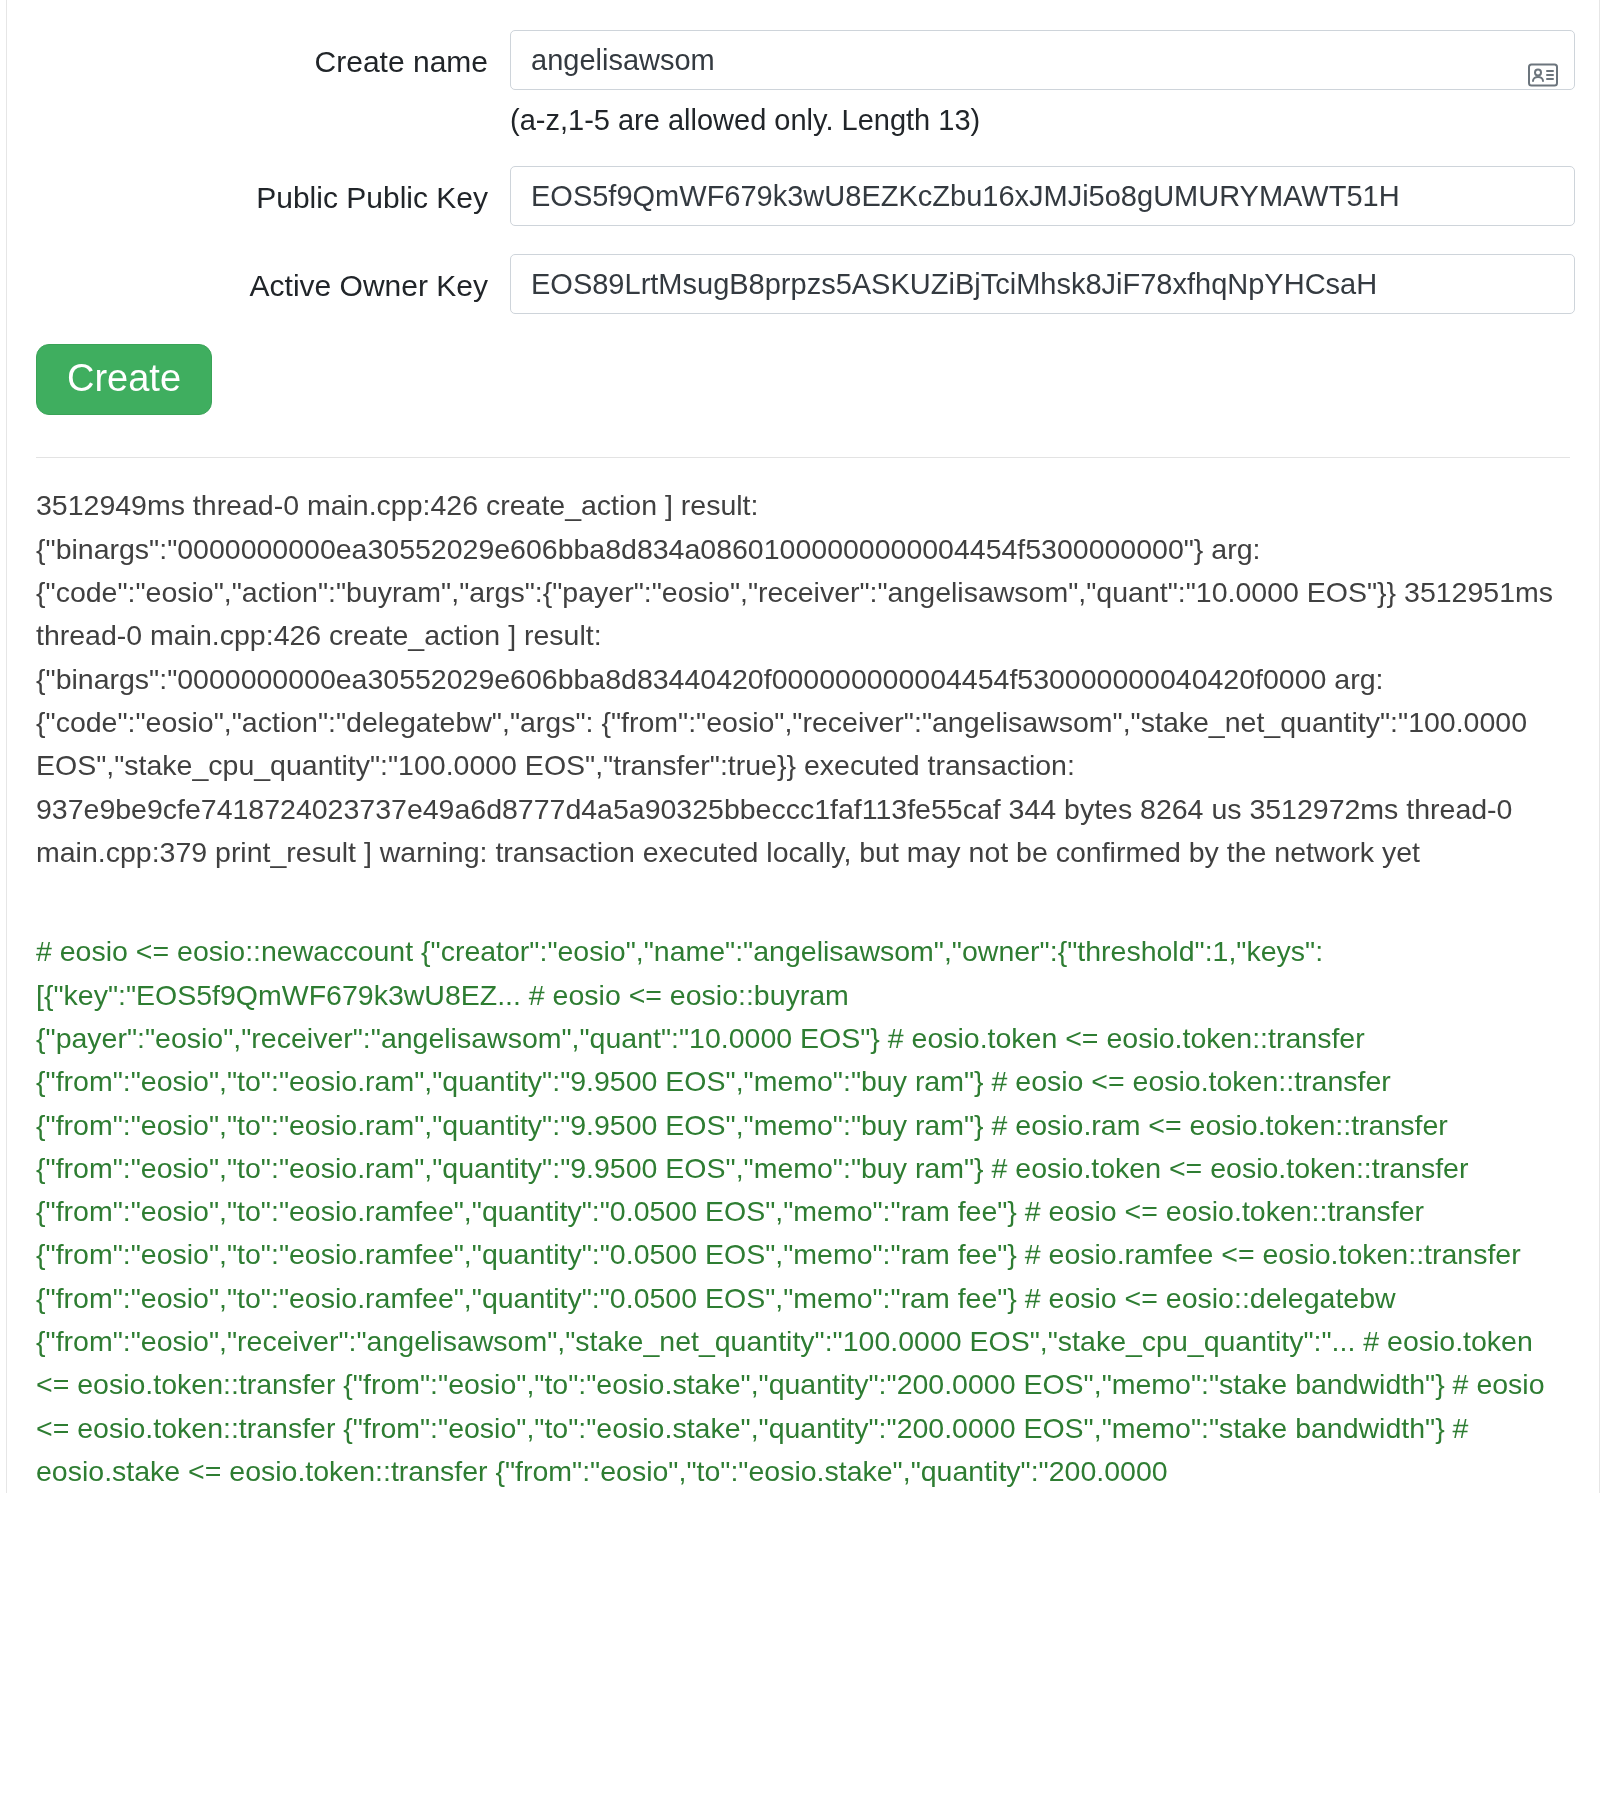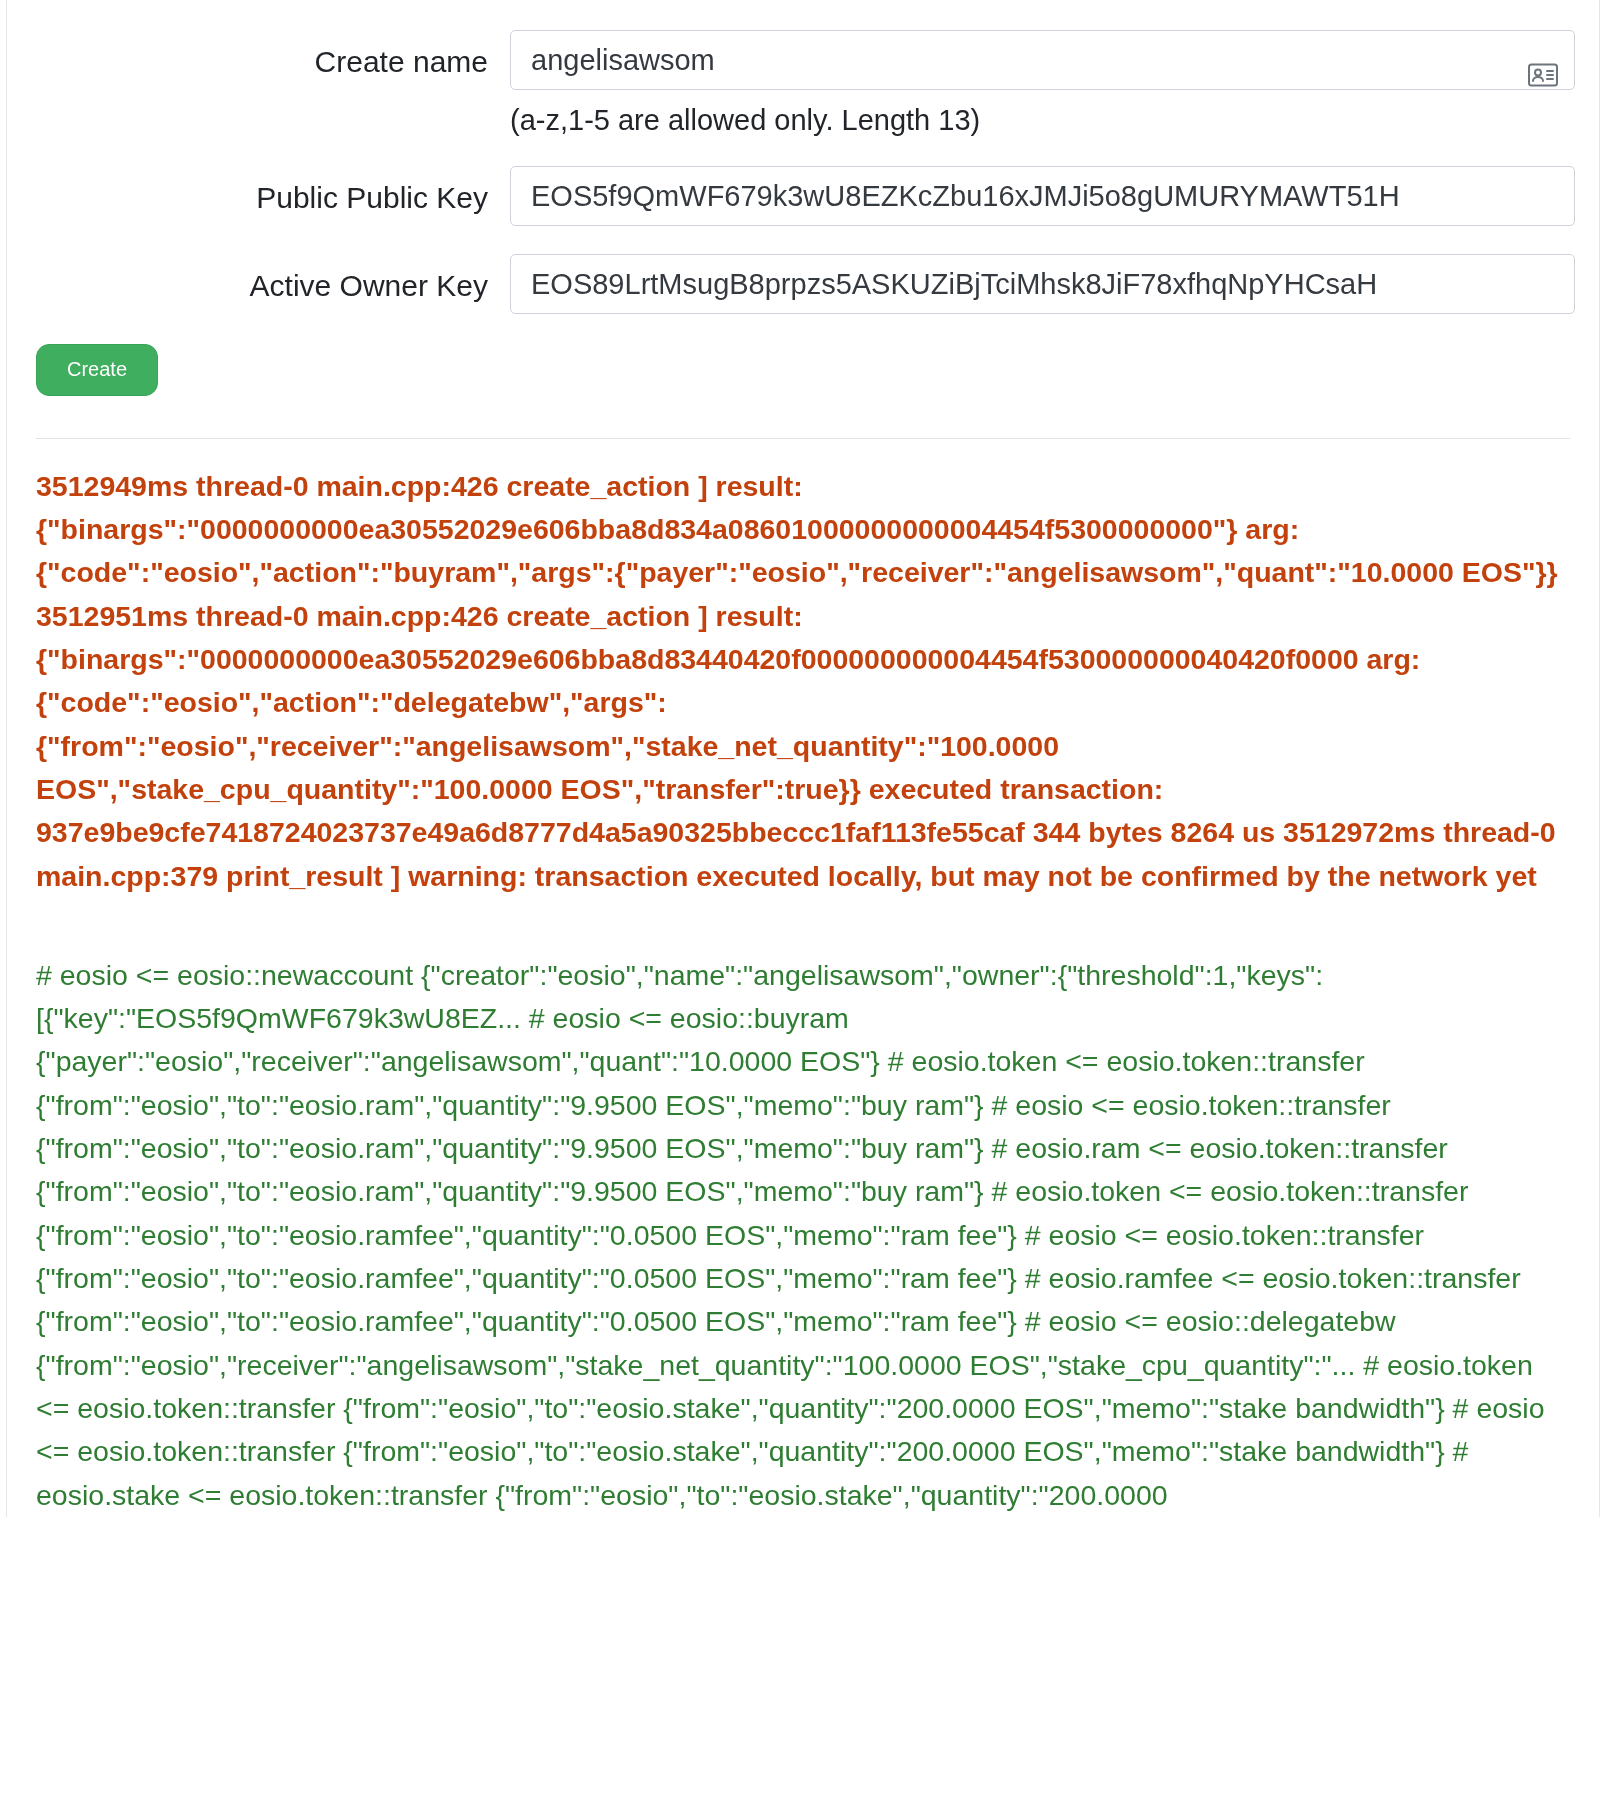--- a/index.html
+++ b/index.html
@@ -92,42 +92,41 @@
   }
   .row-gap { height: 28px; }
   .create-wrap {
     padding-top: 30px;
     padding-left: 36px;
   }
   .btn-create {
     background: #3fae5f;
     border: 1px solid #3aa357;
     color: #ffffff;
-    font-size: 20px;
+    font-size: 38px;
     padding: 13px 30px 15px 30px;
     border-radius: 13px;
     cursor: pointer;
     font-family: "Liberation Sans", sans-serif;
     line-height: 1.1;
   }
   .divider {
     margin: 42px 36px 0 36px;
     border-top: 1px solid #e3e3e3;
   }
   .log {
     margin: 0 36px;
     font-size: 28.5px;
     line-height: 1.52;
     word-break: break-word;
     white-space: pre-wrap;
   }
   .log-error {
-    color: #c2410c;
+    color: #404040;
     padding-top: 26px;
-    font-weight: bold;
   }
   .log-ok {
     color: #2e7d32;
     padding-top: 56px;
   }
 </style>
 </head>
 <body>
 
 <div class="page">

